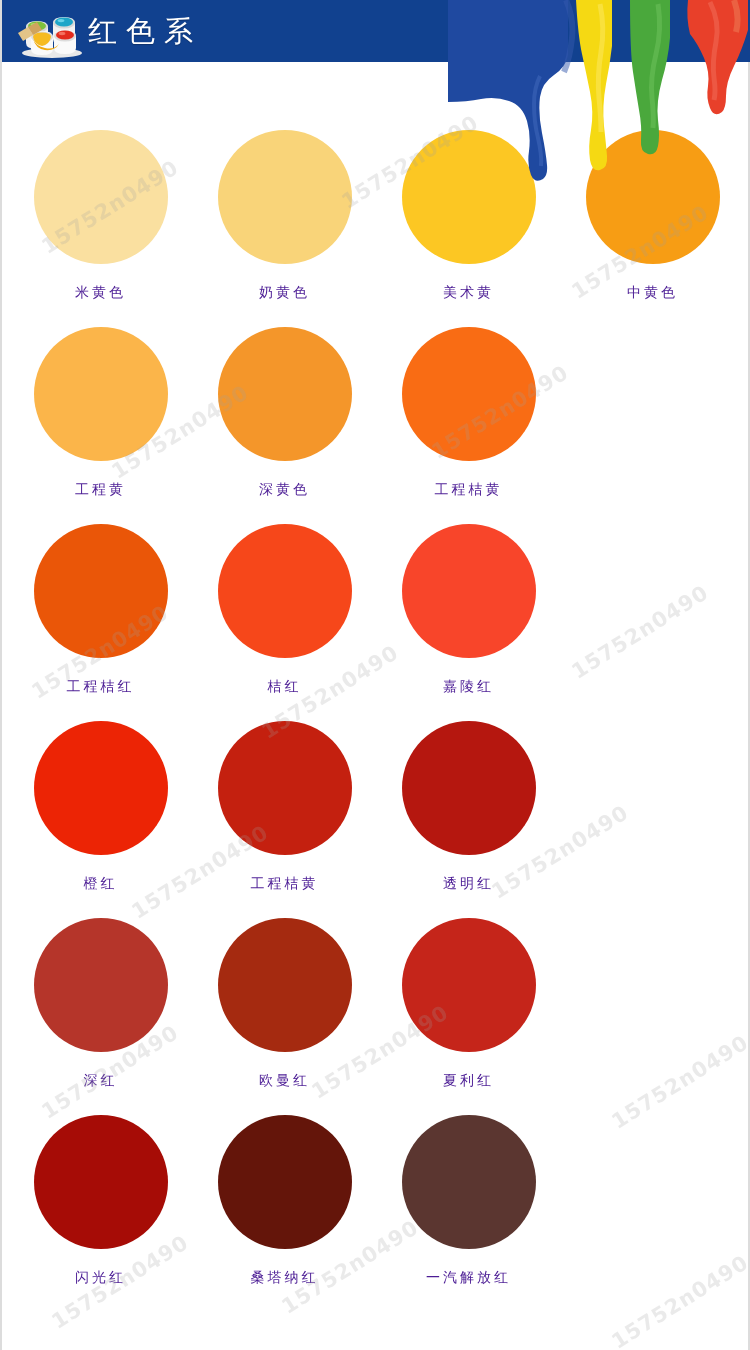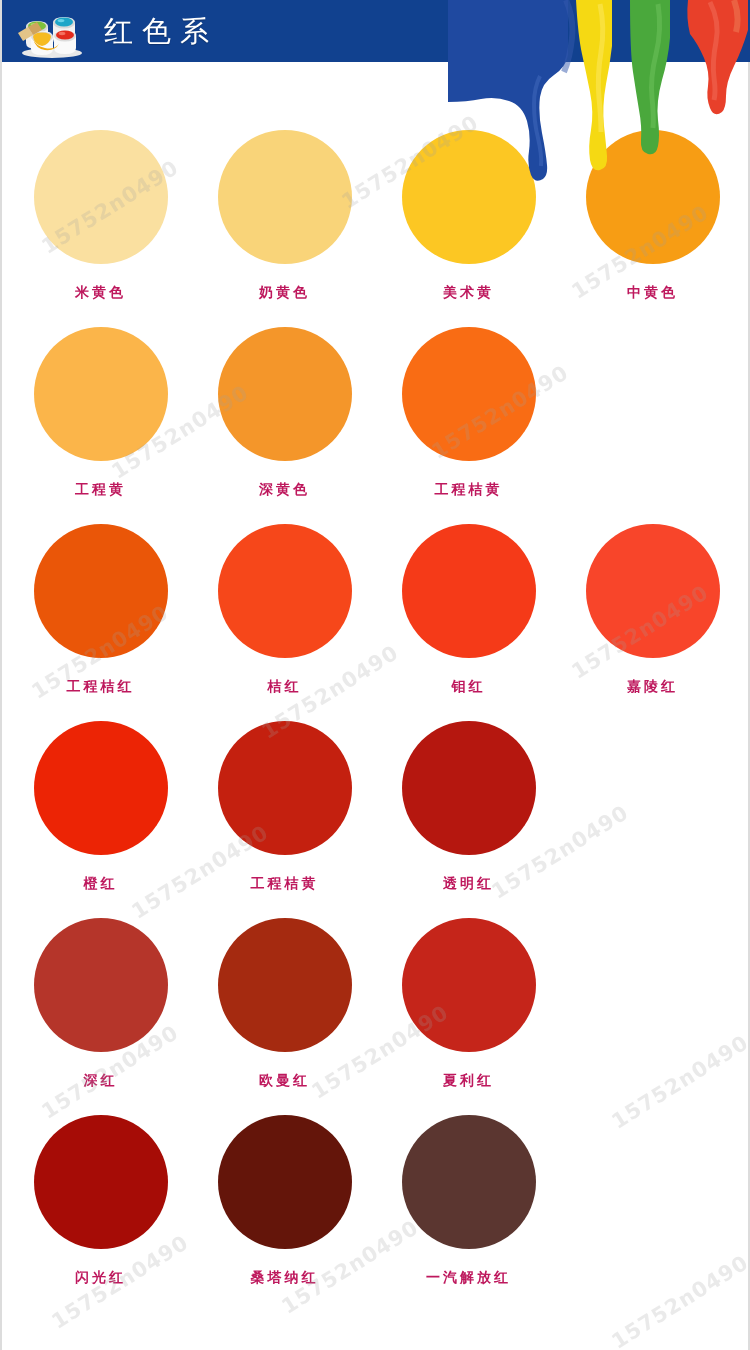--- a/index.html
+++ b/index.html
@@ -28,21 +28,20 @@
   }
   .paint-icon{
     position:relative;width:72px;height:56px;margin-left:14px;flex:0 0 auto;
   }
   .paint-icon svg{display:block;}
   .header-title{
     color:#ffffff;
     font-size:29px;
     letter-spacing:9px;
     font-weight:400;
-    margin-left:16px;
     line-height:1;
     text-shadow:0 1px 1px rgba(0,0,0,.25);
     white-space:nowrap;
   }
 
   
   .drips{
     position:absolute;top:0;right:0;width:300px;height:250px;
     z-index:6;pointer-events:none;
   }
@@ -67,23 +66,23 @@
     align-items:center;
   }
   .cell.blank{visibility:hidden;}
   .swatch{
     width:134px;height:134px;border-radius:50%;
     display:block;
   }
   .swatch-label{
     margin-top:20px;
     font-size:14px;
-    color:#be185d;
+    color:#4c1d95;
     letter-spacing:3px;
-    font-weight:700;
+    font-weight:400;
     white-space:nowrap;
     text-align:center;
   }
 
   
   .wm{
     position:absolute;
     color:rgba(160,160,160,.22);
     font-size:21px;
     font-weight:700;
@@ -205,24 +204,20 @@
       <div class="row">
         <div class="cell">
           <div class="swatch" style="background: rgb(234, 86, 8);"></div>
           <div class="swatch-label">工程桔红</div>
         </div>
         <div class="cell">
           <div class="swatch" style="background: rgb(246, 71, 26);"></div>
           <div class="swatch-label">桔红</div>
         </div>
         <div class="cell">
-          <div class="swatch" style="background: rgb(245, 58, 24);"></div>
-          <div class="swatch-label">钼红</div>
-        </div>
-        <div class="cell">
           <div class="swatch" style="background: rgb(248, 69, 42);"></div>
           <div class="swatch-label">嘉陵红</div>
         </div>
       </div>
       <div class="row">
         <div class="cell">
           <div class="swatch" style="background: rgb(236, 36, 5);"></div>
           <div class="swatch-label">橙红</div>
         </div>
         <div class="cell">

